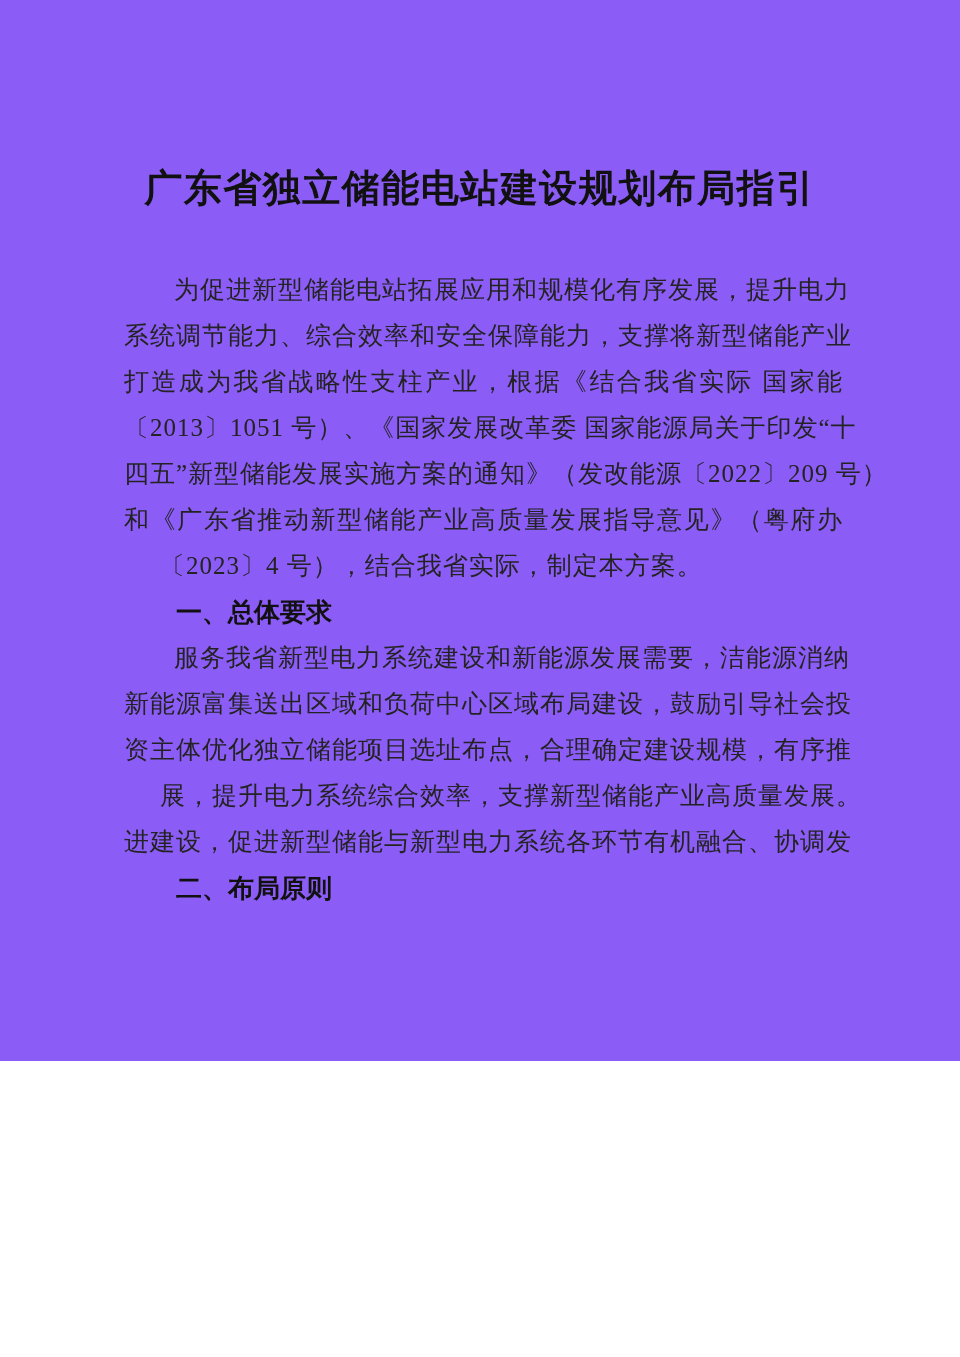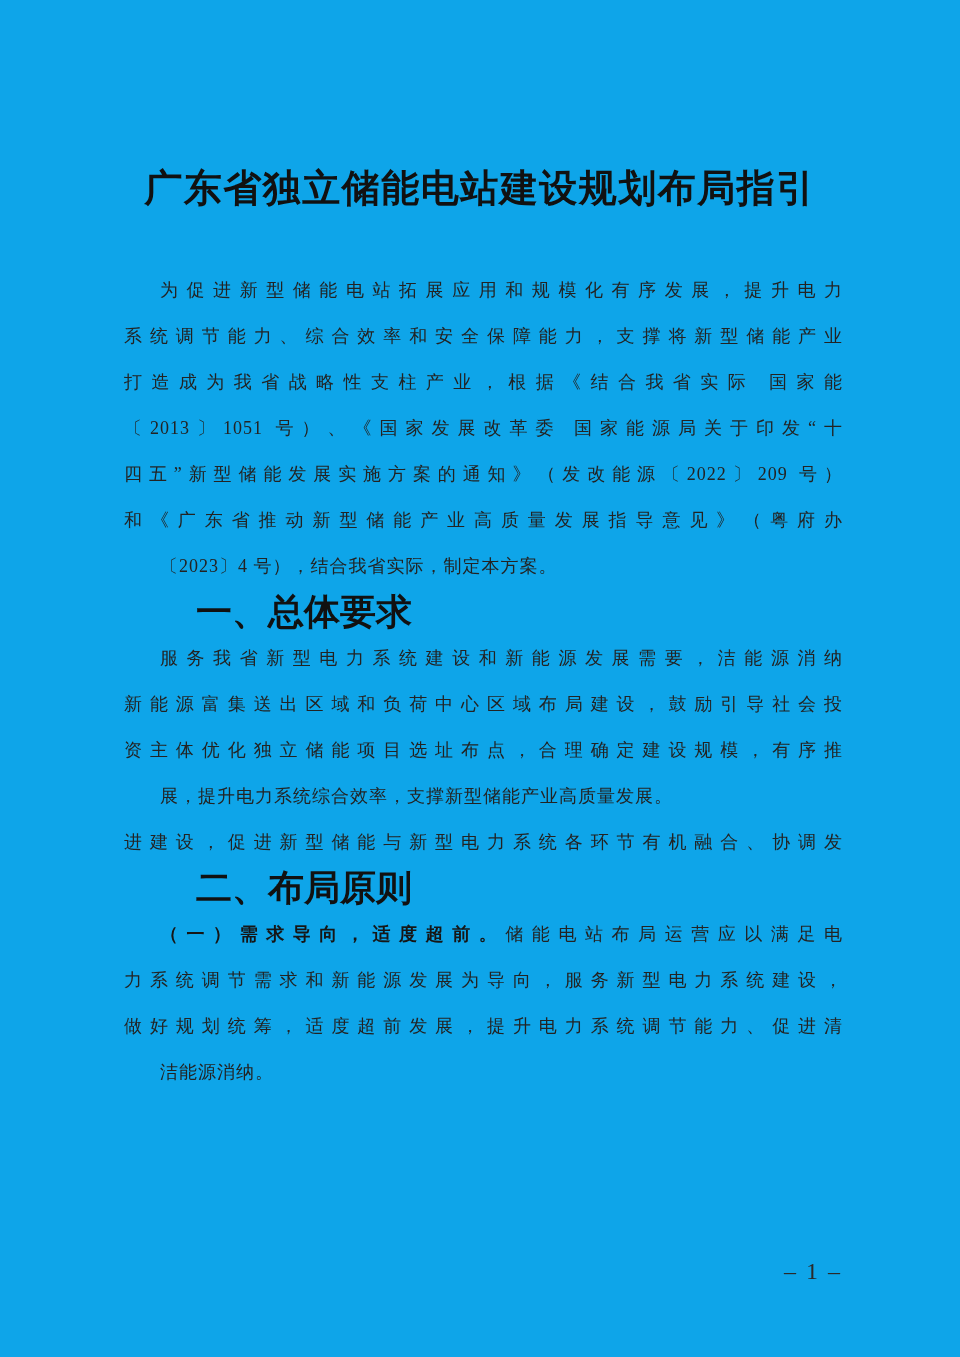--- a/index.html
+++ b/index.html
@@ -3,22 +3,22 @@
 <meta charset="utf-8">
 <style>
   html, body {
     margin: 0;
     padding: 0;
     background: #ffffff;
   }
   .page {
     position: relative;
     width: 960px;
-    height: 1357px;
-    background: #0ea5e9;
+    height: 1061px;
+    background: #8b5cf6;
     overflow: hidden;
     font-family: "Liberation Serif", "DejaVu Serif", serif;
     color: #232323;
   }
   .doc-title {
     position: absolute;
     top: 166px;
     left: 0;
     width: 960px;
     text-align: center;
@@ -30,38 +30,38 @@
   }
   .body-text {
     position: absolute;
     top: 267px;
     left: 124px;
     width: 719px;
   }
   .line {
     height: 46px;
     line-height: 46px;
-    font-size: 18px;
+    font-size: 25px;
     letter-spacing: 1px;
     text-align: justify;
     text-align-last: justify;
     white-space: nowrap;
     color: #232323;
   }
   .line.indent {
     text-indent: 2em;
   }
   .line.last {
     text-align-last: left;
     margin-left: 36px;
   }
   .heading {
     height: 46px;
     line-height: 46px;
-    font-size: 36px;
+    font-size: 26px;
     font-weight: bold;
     text-indent: 2em;
     font-family: "Liberation Sans", "DejaVu Sans", sans-serif;
     color: #111;
     text-align: left;
     text-align-last: left;
   }
   .bold-lead {
     font-weight: bold;
     color: #161616;
@@ -100,24 +100,18 @@
     <div>
       <div class="line indent">服务我省新型电力系统建设和新能源发展需要，洁能源消纳</div>
       <div class="line">新能源富集送出区域和负荷中心区域布局建设，鼓励引导社会投</div>
       <div class="line">资主体优化独立储能项目选址布点，合理确定建设规模，有序推</div>
       <div class="line last">展，提升电力系统综合效率，支撑新型储能产业高质量发展。</div>
       <div class="line">进建设，促进新型储能与新型电力系统各环节有机融合、协调发</div>
     </div>
 
     <div class="heading">二、布局原则</div>
 
-    <div>
-      <div class="line indent"><span class="bold-lead">（一）需求导向，适度超前。</span><span>储能电站布局运营应以满足电</span></div>
-      <div class="line">力系统调节需求和新能源发展为导向，服务新型电力系统建设，</div>
-      <div class="line">做好规划统筹，适度超前发展，提升电力系统调节能力、促进清</div>
-      <div class="line last">洁能源消纳。</div>
-    </div>
 
   </div>
 
   <div class="page-number">– 1 –</div>
 
 </div>
 
 </body></html>

